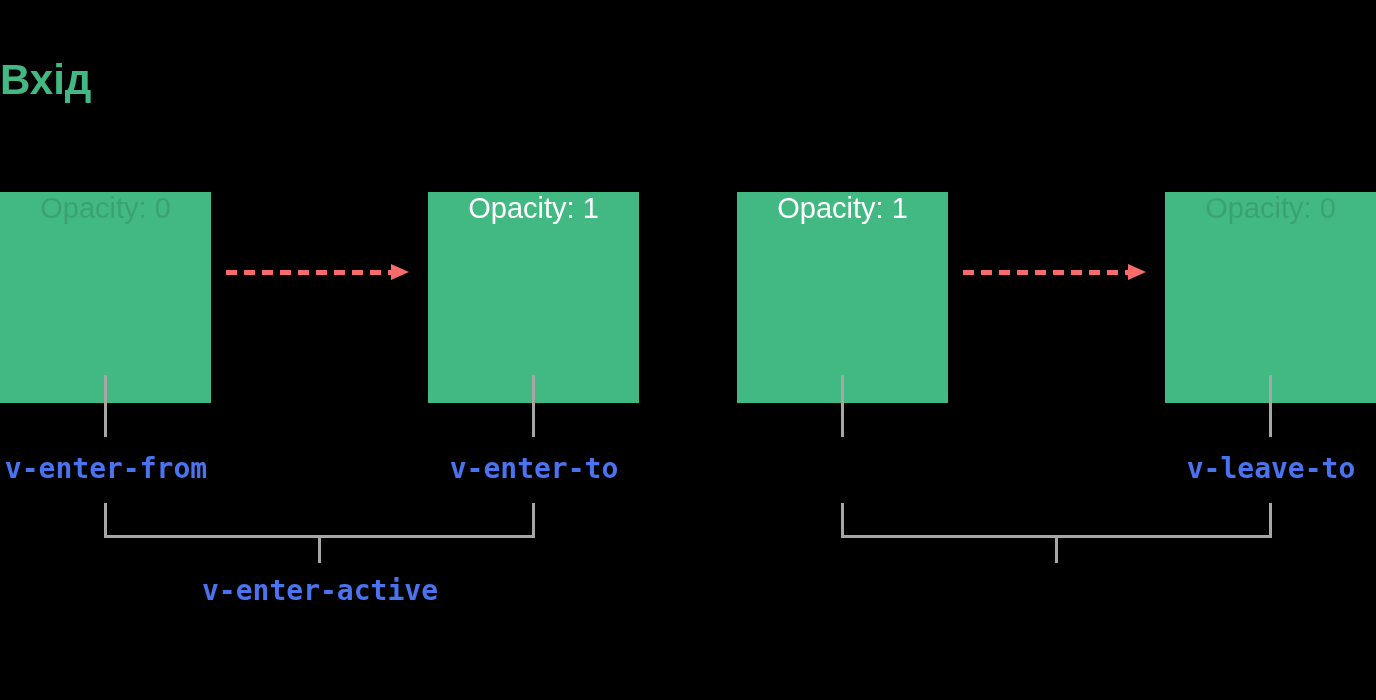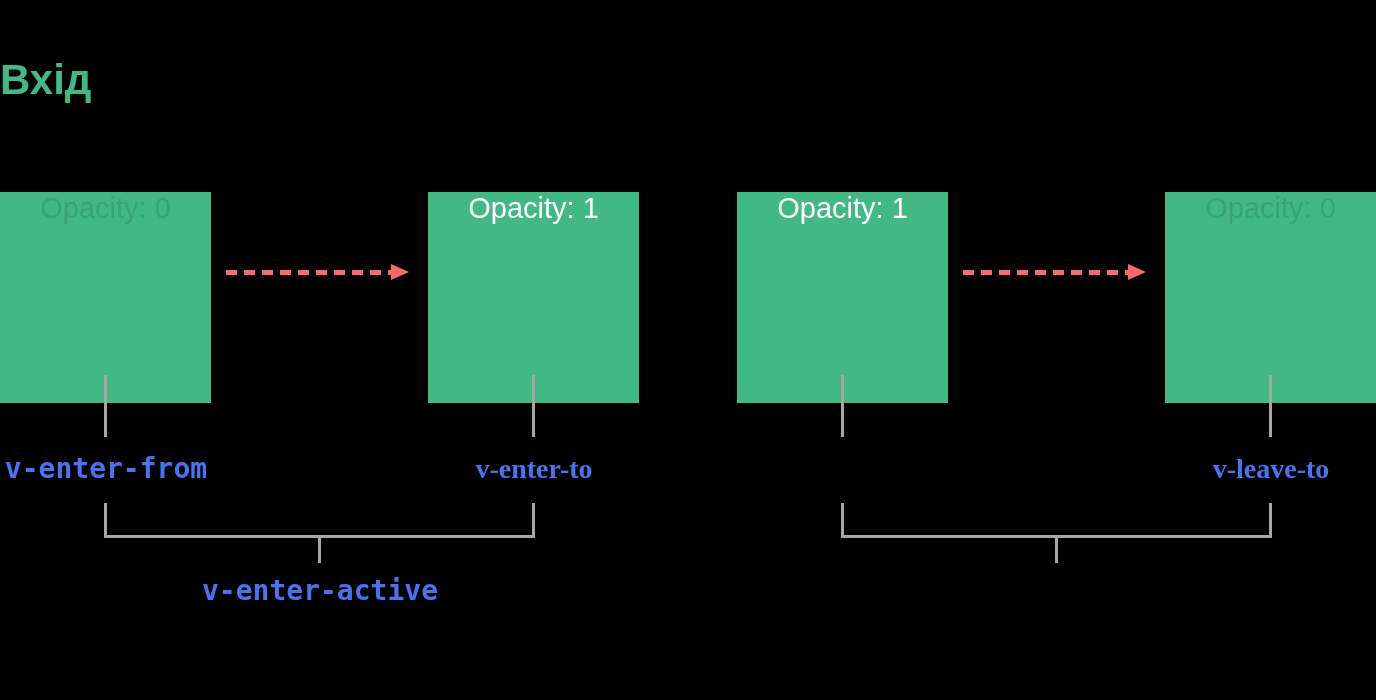--- a/index.html
+++ b/index.html
@@ -75,21 +75,21 @@
     position: absolute;
     width: 400px;
     text-align: center;
     font-family: "DejaVu Sans Mono", monospace;
     font-weight: 700;
     font-size: 28px;
     line-height: 34px;
     color: var(--blue);
   }
   .label-from   { left: -94px;  top: 452px; }
-  .label-to     { left: 334px;  top: 452px; font-family: Liberation Serif, serif; }
+  .label-to     { left: 334px;  top: 452px; }
   .label-active { left: 120px;  top: 574px; }
 </style>
 </head>
 <body>
 
 <div class="canvas">
 
   <div class="section section-enter">
     <div class="diagram-title">Вхід</div>
 

